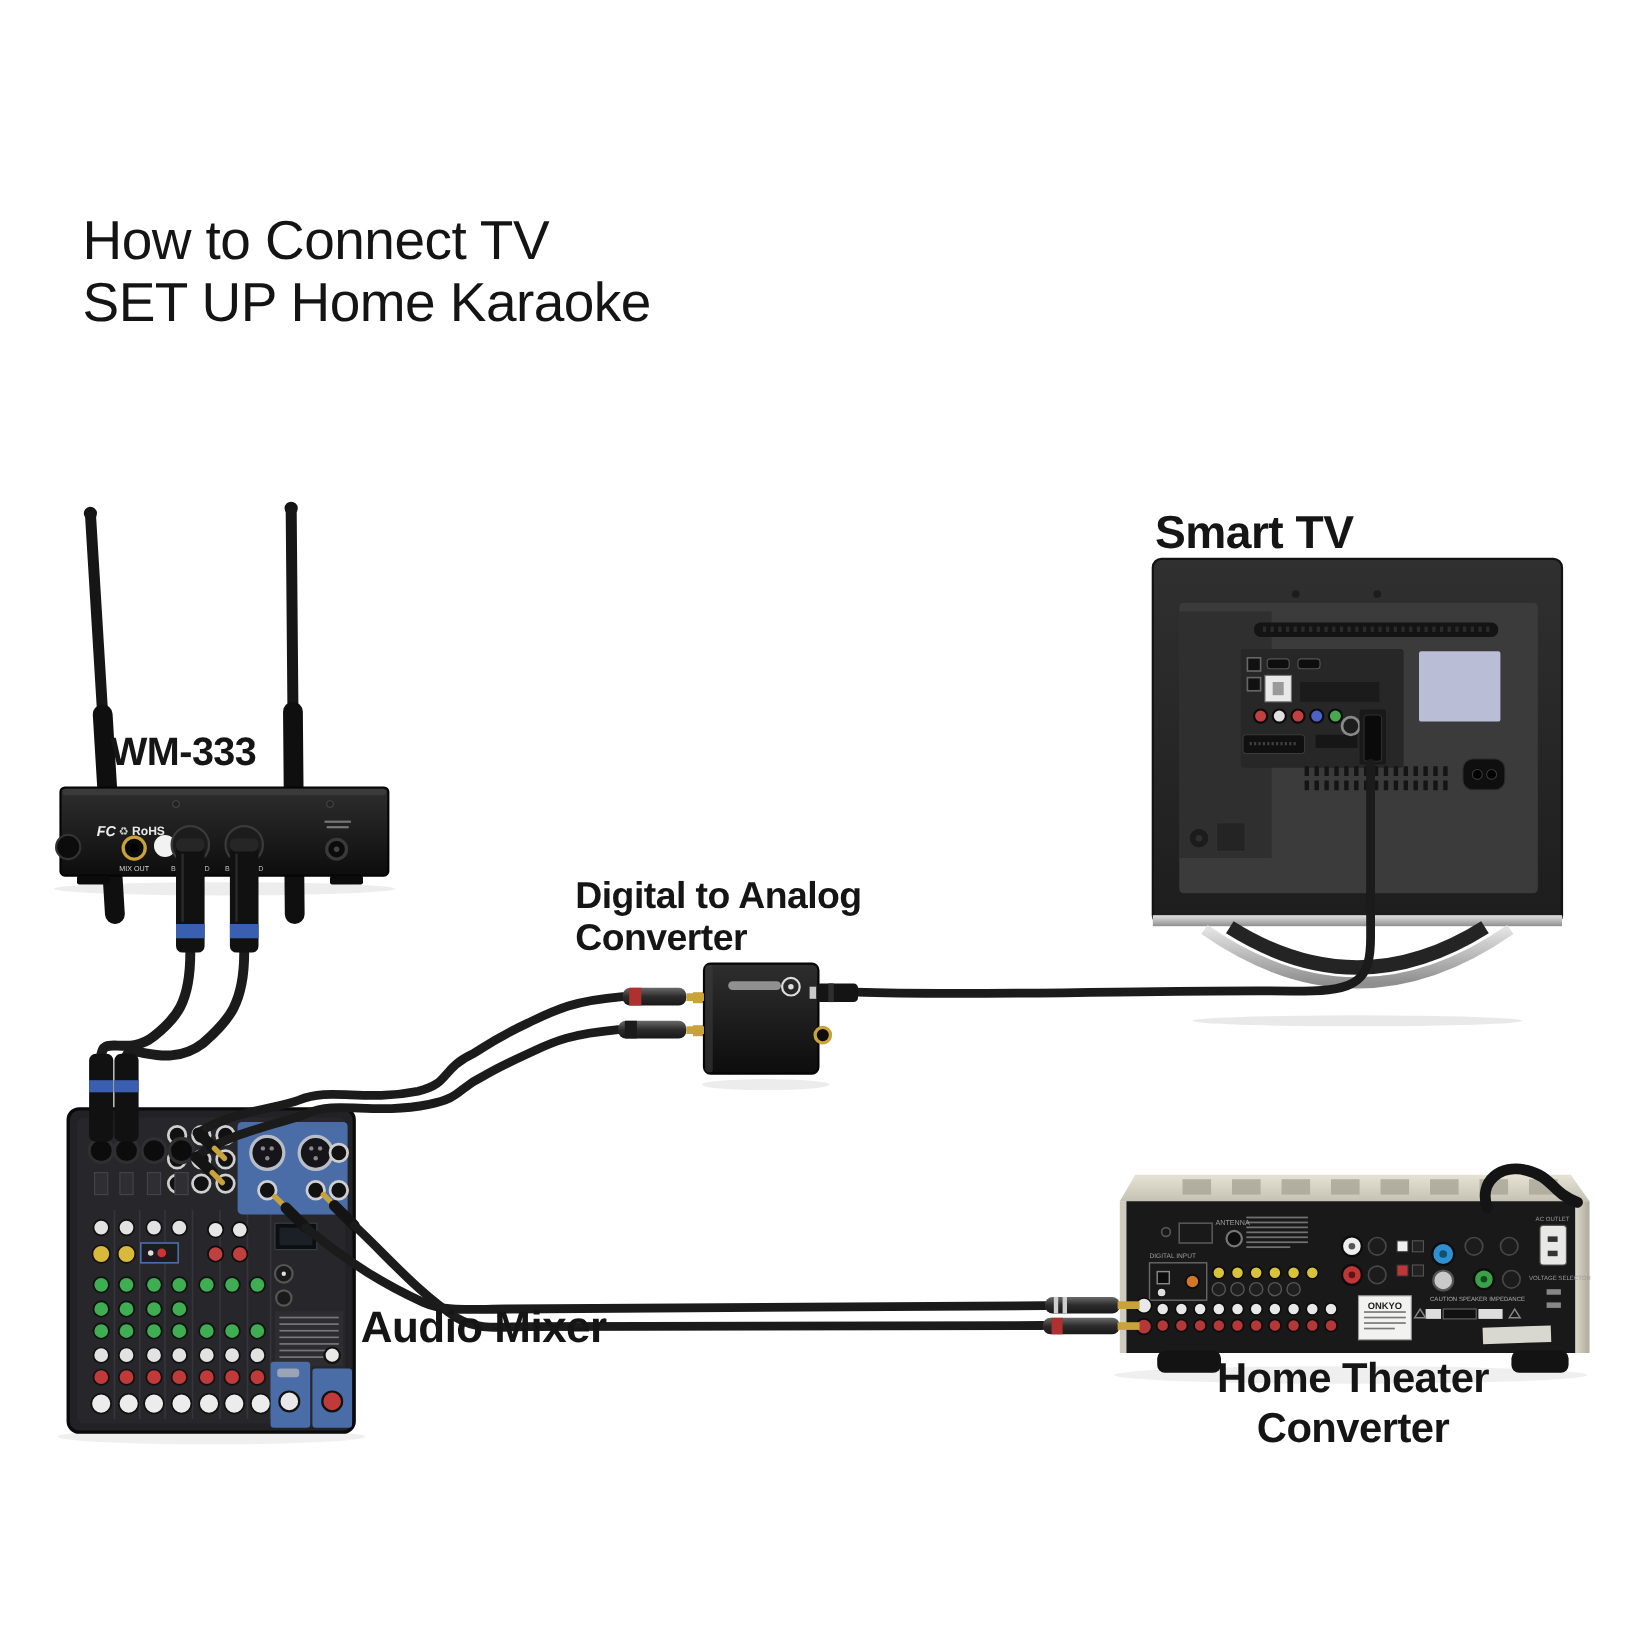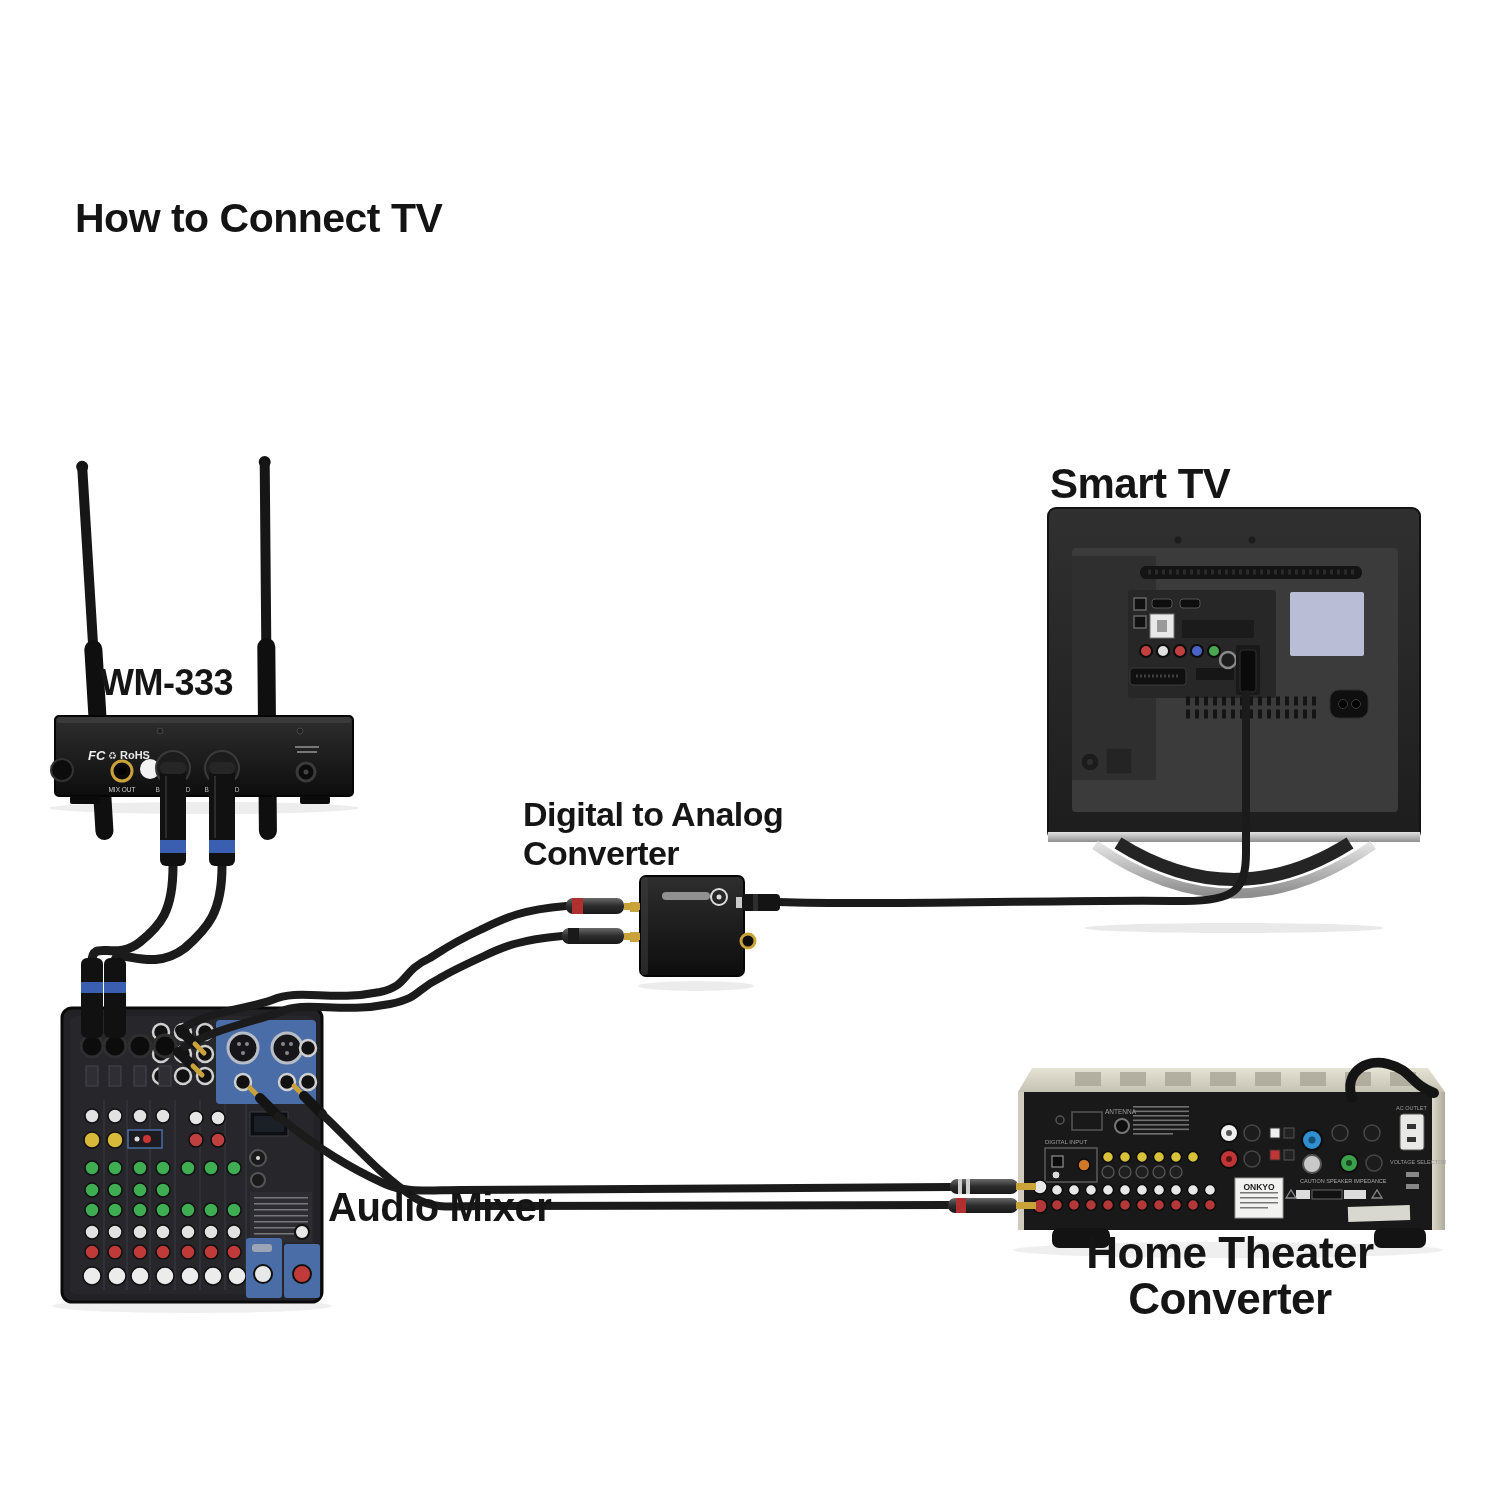--- a/index.html
+++ b/index.html
@@ -1,25 +1,25 @@
 <!DOCTYPE html>
 <html><head>
 <meta charset="utf-8">
 <style>
   html,body{margin:0;padding:0;background:#fff;}
   #canvas{position:relative;width:1500px;height:1500px;background:#fff;overflow:hidden;
           font-family:"Liberation Sans","DejaVu Sans",sans-serif;color:#111;}
   .abs{position:absolute;}
   .biglabel{font-weight:bold;color:#151515;letter-spacing:-0.5px;}
-  .title{left:75px;top:190px;font-size:41px;line-height:57px;font-weight:bold;letter-spacing:-0.5px;color:#141414;}
+  .title{left:75px;top:190px;font-size:50px;line-height:57px;font-weight:normal;letter-spacing:-0.5px;color:#141414;}
   .lbl-wm{left:100px;top:662px;font-size:36px;}
   .lbl-tv{left:1050px;top:460px;width:370px;text-align:left;font-size:42px;}
   .lbl-dac{left:523px;top:795px;width:350px;text-align:left;font-size:34px;line-height:39px;}
   .lbl-mixer{left:328px;top:1185px;font-size:40px;}
-  .lbl-rec{left:1045px;top:1230px;width:370px;text-align:center;font-size:44px;line-height:46px;}
+  .lbl-rec{left:1045px;top:1230px;width:370px;text-align:center;font-size:38px;line-height:46px;}
   svg text{font-family:"Liberation Sans","DejaVu Sans",sans-serif;}
 </style>
 </head>
 <body>
 
 <div id="canvas">
 
   <svg class="abs" style="left:0;top:0" width="1500" height="1500" viewBox="0 0 1500 1500">
     <defs>
       <linearGradient id="boxGrad" x1="0" y1="0" x2="0" y2="1">
@@ -510,20 +510,21 @@
       <g>
         <rect x="948" y="1198" width="70" height="15" rx="7" fill="url(#metalGrad)"></rect>
         <rect x="956" y="1198" width="10" height="15" fill="#b03030"></rect>
         <rect x="1016" y="1202" width="20" height="7" fill="#c9a23a"></rect>
       </g>
     </g>
   </svg>
 
   <div class="abs title">
     <div>How to Connect TV</div>
+    <div>SET UP Home Karaoke</div>
   </div>
 
   <div class="abs biglabel lbl-wm">WM-333</div>
   <div class="abs biglabel lbl-tv">Smart TV</div>
   <div class="abs biglabel lbl-dac">
     <div>Digital to Analog</div>
     <div>Converter</div>
   </div>
   <div class="abs biglabel lbl-mixer">Audio Mixer</div>
   <div class="abs biglabel lbl-rec">

